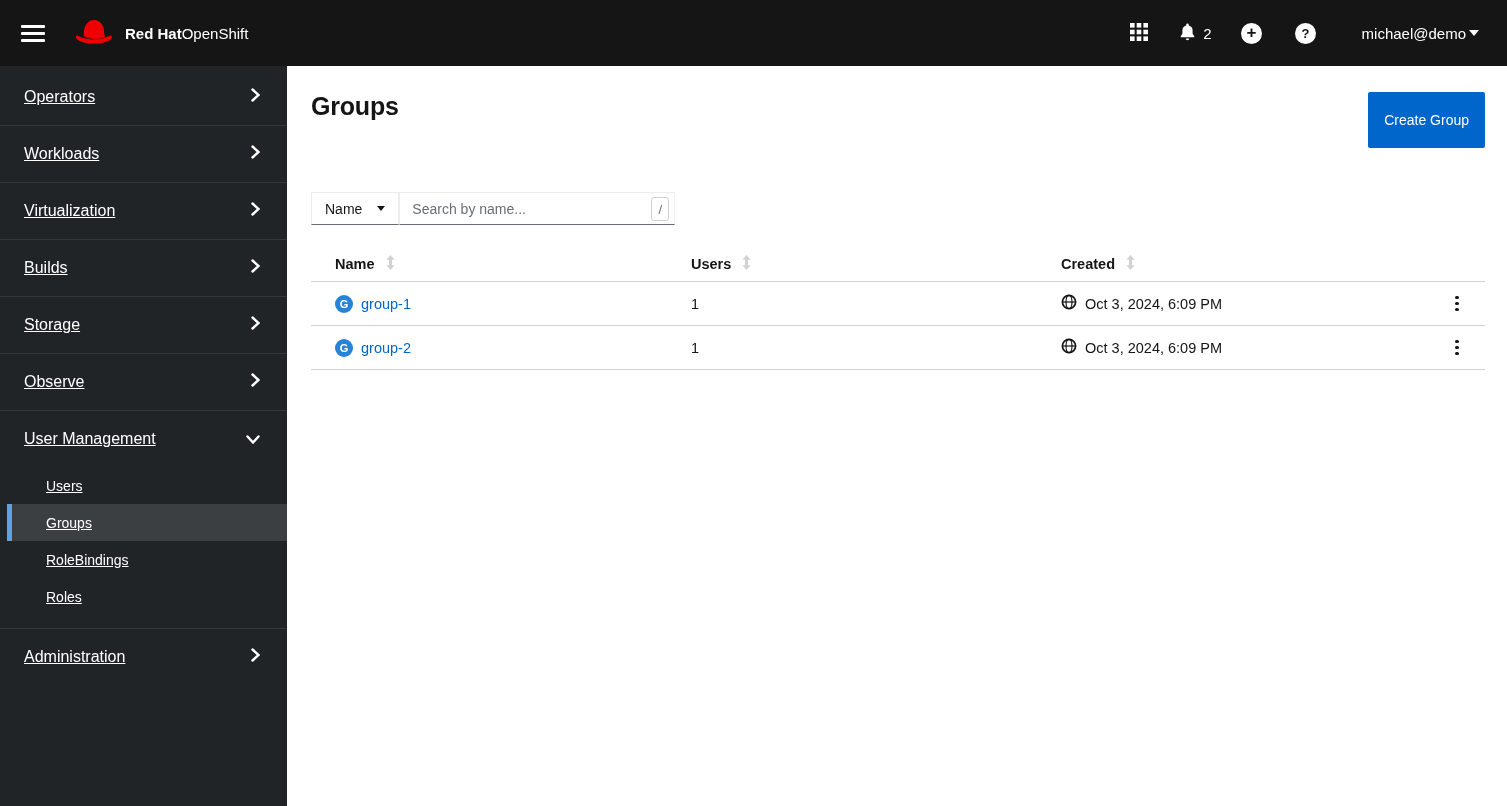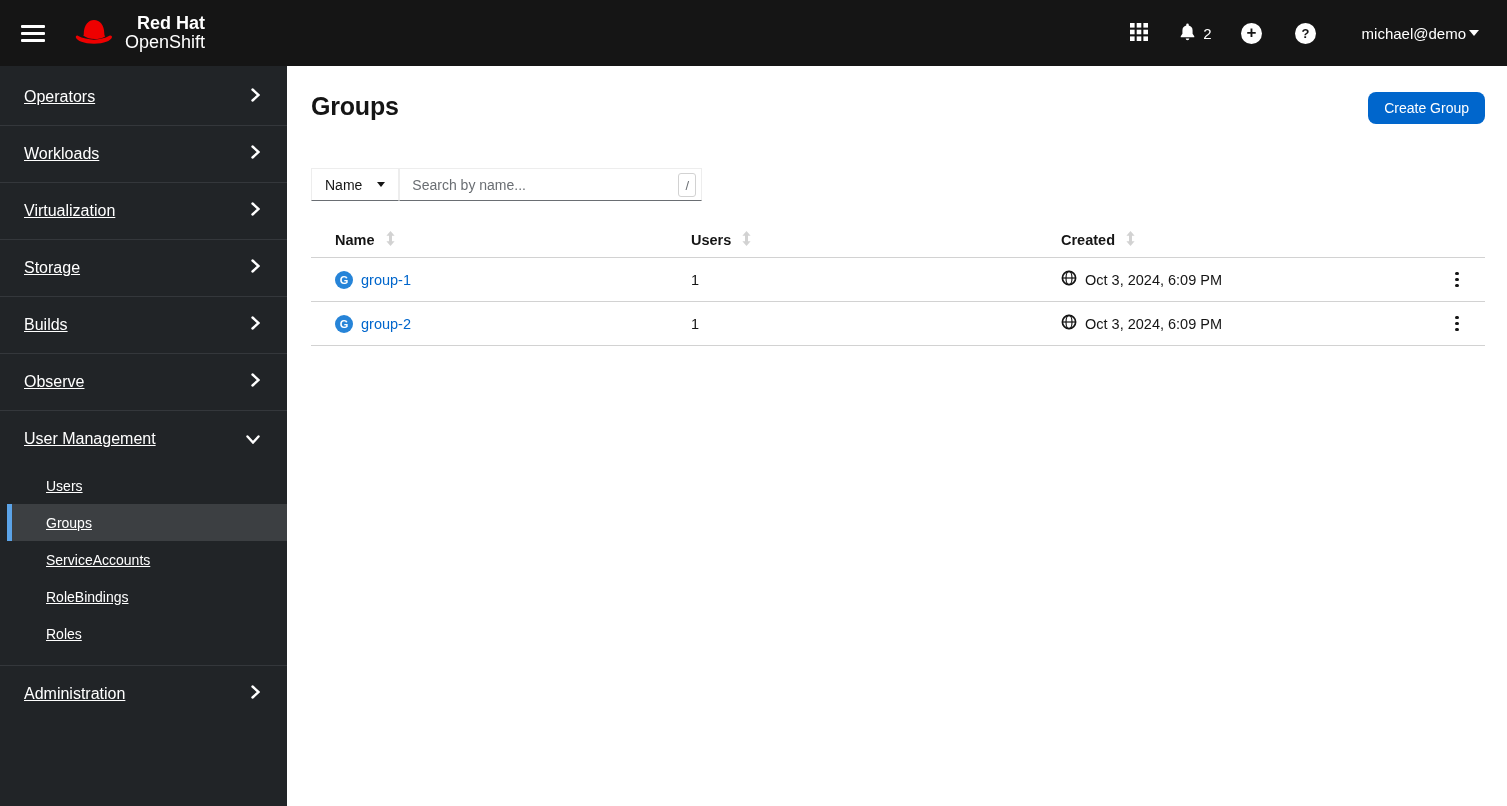--- a/index.html
+++ b/index.html
@@ -21,21 +21,21 @@
 
   
   .masthead{
     height:66px;background:var(--masthead-bg);display:flex;align-items:center;
     padding:0 22px 0 12px;color:#fff;
   }
   .menu-toggle{width:42px;height:42px;display:flex;flex-direction:column;justify-content:center;
     gap:4px;background:none;border:none;cursor:pointer;padding:0 9px;}
   .menu-toggle .bar{height:3px;width:24px;background:#fff;border-radius:1px;}
   .brand{display:flex;align-items:center;gap:9px;margin-left:18px;cursor:pointer;}
-  .brand-text{display:flex;flex-direction:column;line-height:19px;font-size:18px;align-items:flex-end;}
+  .brand-text{display:flex;flex-direction:row;line-height:19px;font-size:15px;}
   .brand-line1{font-weight:700;}
   .brand-line2{font-weight:400;}
   .masthead-right{margin-left:auto;display:flex;align-items:center;}
   .mh-btn{background:none;border:none;color:#fff;cursor:pointer;display:flex;align-items:center;
     justify-content:center;width:40px;height:40px;margin-left:14px;font-family:inherit;}
   .mh-btn.notif{width:auto;padding:0 6px;gap:7px;font-size:15px;}
   .circle-glyph{width:21px;height:21px;border-radius:50%;background:#fff;color:var(--masthead-bg);
     display:flex;align-items:center;justify-content:center;font-weight:700;}
   .circle-glyph.plus{font-size:17px;line-height:1;padding-bottom:2px;}
   .circle-glyph.help{font-size:13px;}
@@ -54,30 +54,30 @@
   .subnav{padding:0 0 13px 0;}
   .sub-item{height:37px;display:flex;align-items:center;margin-left:7px;border-left:5px solid transparent;
     padding-left:34px;font-size:14px;cursor:pointer;color:#fff;}
   .sub-item.current{background:var(--active-item-bg);border-left-color:var(--active-item-border);}
 
   
   .content{position:absolute;top:66px;left:287px;right:0;bottom:0;background:#fff;}
   .page-header{display:flex;justify-content:space-between;align-items:flex-start;
     padding:26px 22px 0 24px;}
   .page-title{font-size:25px;font-weight:700;margin:0;letter-spacing:-0.2px;}
-  .btn-primary{background:var(--primary);color:#fff;border:none;border-radius:8px;
-    font-size:14px;padding:8px 16px;cursor:pointer;font-family:inherit;}
+  .btn-primary{background:var(--primary);color:#fff;border:none;border-radius:2px;
+    font-size:14px;padding:20px 16px;cursor:pointer;font-family:inherit;}
 
   .toolbar{display:flex;margin:44px 0 0 24px;}
   .filter-toggle{display:flex;align-items:center;gap:15px;height:33px;padding:0 13px;
     background:#fff;border:1px solid #ededed;border-bottom-color:#6a6e73;font-size:14px;
     cursor:pointer;color:#151515;font-family:inherit;}
   .filter-caret{width:0;height:0;border-left:4px solid transparent;border-right:4px solid transparent;
     border-top:5px solid #151515;}
-  .search-box{position:relative;width:303px;height:33px;border:1px solid #ededed;
+  .search-box{position:relative;width:276px;height:33px;border:1px solid #ededed;
     border-bottom-color:#6a6e73;display:flex;align-items:center;}
   .search-box input{border:none;outline:none;flex:1;height:100%;padding:0 30px 0 12px;
     font-size:14px;font-family:inherit;color:#151515;}
   .search-box input::placeholder{color:#6a6e73;opacity:1;}
   .shortcut-hint{position:absolute;right:5px;top:4px;height:24px;min-width:18px;padding:0 5px;
     border:1px solid #d2d2d2;border-radius:3px;color:#6a6e73;font-size:13px;
     display:flex;align-items:center;justify-content:center;}
 
   .groups-table{margin:22px 22px 0 24px;}
   .t-head,.t-row{display:grid;grid-template-columns:380px 370px 1fr 56px;align-items:center;}
@@ -179,29 +179,29 @@
   <div class="nav-section">
     <div class="nav-item">
       <span>Virtualization</span>
       <span class="chev"><svg width="9" height="14" viewBox="0 0 9 14" fill="none" stroke="#fff" stroke-width="2.4" stroke-linecap="round">
             <path d="M1.5 1.5 L7.5 7 L1.5 12.5"></path>
           </svg></span>
     </div>
   </div>
   <div class="nav-section">
     <div class="nav-item">
+      <span>Builds</span>
+      <span class="chev"><svg width="9" height="14" viewBox="0 0 9 14" fill="none" stroke="#fff" stroke-width="2.4" stroke-linecap="round">
+            <path d="M1.5 1.5 L7.5 7 L1.5 12.5"></path>
+          </svg></span>
+    </div>
+  </div>
+  <div class="nav-section">
+    <div class="nav-item">
       <span>Storage</span>
-      <span class="chev"><svg width="9" height="14" viewBox="0 0 9 14" fill="none" stroke="#fff" stroke-width="2.4" stroke-linecap="round">
-            <path d="M1.5 1.5 L7.5 7 L1.5 12.5"></path>
-          </svg></span>
-    </div>
-  </div>
-  <div class="nav-section">
-    <div class="nav-item">
-      <span>Builds</span>
       <span class="chev"><svg width="9" height="14" viewBox="0 0 9 14" fill="none" stroke="#fff" stroke-width="2.4" stroke-linecap="round">
             <path d="M1.5 1.5 L7.5 7 L1.5 12.5"></path>
           </svg></span>
     </div>
   </div>
   <div class="nav-section">
     <div class="nav-item">
       <span>Observe</span>
       <span class="chev"><svg width="9" height="14" viewBox="0 0 9 14" fill="none" stroke="#fff" stroke-width="2.4" stroke-linecap="round">
             <path d="M1.5 1.5 L7.5 7 L1.5 12.5"></path>
@@ -215,23 +215,20 @@
       <span class="chev"><svg width="14" height="9" viewBox="0 0 14 9" fill="none" stroke="#fff" stroke-width="2.4" stroke-linecap="round">
             <path d="M1.5 1.5 L7 7.5 L12.5 1.5"></path>
           </svg></span>
     </div>
     <div class="subnav">
       <div class="sub-item">
         <span>Users</span>
       </div>
       <div class="sub-item current">
         <span>Groups</span>
-      </div>
-      <div class="sub-item">
-        <span>ServiceAccounts</span>
       </div>
       <div class="sub-item">
         <span>RoleBindings</span>
       </div>
       <div class="sub-item">
         <span>Roles</span>
       </div>
     </div>
   </div>
 

